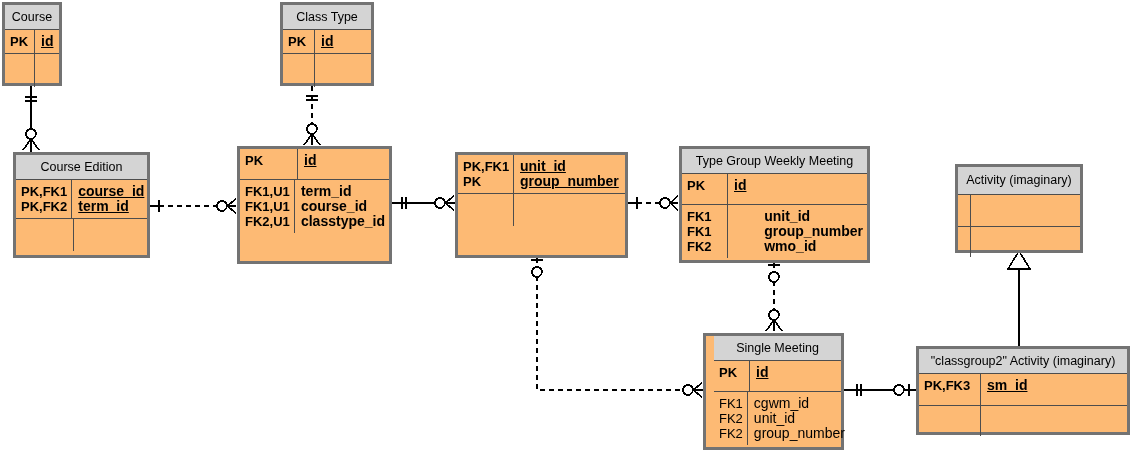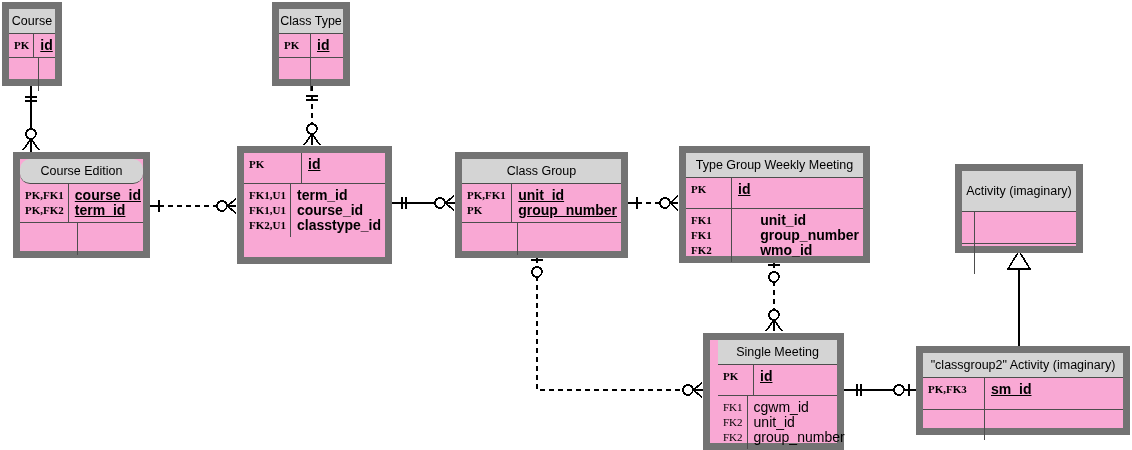--- a/index.html
+++ b/index.html
@@ -1,29 +1,29 @@
 <!DOCTYPE html>
 <html><head>
 <meta charset="utf-8">
 <style>
   html,body{margin:0;padding:0;background:#ffffff;}
   body{width:1132px;height:450px;position:relative;overflow:hidden;
        font-family:"Liberation Sans","DejaVu Sans",sans-serif;color:#000;}
   #canvas{position:absolute;left:0;top:0;width:1132px;height:450px;}
   svg.conn{position:absolute;left:0;top:0;width:1132px;height:450px;pointer-events:none;}
 
-  .entity{position:absolute;box-sizing:border-box;border:7px solid #737373;
-          background:#f9a8d4;}
+  .entity{position:absolute;box-sizing:border-box;border:3px solid #737373;
+          background:#fdba74;}
   .ent-title{box-sizing:border-box;background:#d4d4d4;border-bottom:1px solid #4d4d4d;
              text-align:center;font-size:12.5px;line-height:1;display:flex;
              align-items:center;justify-content:center;color:#000;}
   .sect{box-sizing:border-box;display:flex;}
   .sect.sep{border-top:1px solid #4d4d4d;justify-content:space-between;}
   .col-key{box-sizing:border-box;border-right:1px solid #4d4d4d;
-           padding:4px 4px 4px 5px;font-size:11px;line-height:15px;font-family:Liberation Serif, serif;}
+           padding:4px 4px 4px 5px;font-size:13px;line-height:15px;}
   .col-name{box-sizing:border-box;padding:4px 4px 4px 6px;font-size:14px;line-height:15px;}
   .bold{font-weight:bold;}
   .u{text-decoration:underline;}
   .row{white-space:nowrap;}
 </style>
 </head>
 <body>
 
 <div id="canvas">
 
@@ -125,38 +125,38 @@
       <div class="col-name">
         <div class="row bold u">id</div>
       </div>
     </div>
     <div class="sect sep" style="height:34px;">
       <div class="col-key" style="width:30px;"></div>
       <div class="col-name"></div>
     </div>
   </div>
 
-  <div class="entity" style="left:272px;top:2px;width:78px;height:84px;">
+  <div class="entity" style="left:280px;top:2px;width:94px;height:84px;">
     <div class="ent-title" style="height:25px;">Class Type</div>
     <div class="sect">
       <div class="col-key" style="width:32px;">
         <div class="row bold">PK</div>
       </div>
       <div class="col-name">
         <div class="row bold u">id</div>
       </div>
     </div>
     <div class="sect sep" style="height:34px;">
       <div class="col-key" style="width:32px;"></div>
       <div class="col-name"></div>
     </div>
   </div>
 
   <div class="entity" style="left:13px;top:152px;width:137px;height:106px;">
-    <div class="ent-title" style="height:25px;border-radius:10px;">Course Edition</div>
+    <div class="ent-title" style="height:25px;">Course Edition</div>
     <div class="sect">
       <div class="col-key" style="width:58px;">
         <div class="row bold">PK,FK1</div>
         <div class="row bold">PK,FK2</div>
       </div>
       <div class="col-name">
         <div class="row bold u">course_id</div>
         <div class="row bold u">term_id</div>
       </div>
     </div>
@@ -183,21 +183,20 @@
       </div>
       <div class="col-name">
         <div class="row bold">term_id</div>
         <div class="row bold">course_id</div>
         <div class="row bold">classtype_id</div>
       </div>
     </div>
   </div>
 
   <div class="entity" style="left:455px;top:152px;width:173px;height:106px;">
-    <div class="ent-title" style="height:25px;">Class Group</div>
     <div class="sect">
       <div class="col-key" style="width:56px;">
         <div class="row bold">PK,FK1</div>
         <div class="row bold">PK</div>
       </div>
       <div class="col-name">
         <div class="row bold u">unit_id</div>
         <div class="row bold u">group_number</div>
       </div>
     </div>
@@ -225,21 +224,21 @@
       </div>
       <div class="col-name">
         <div class="row bold">unit_id</div>
         <div class="row bold">group_number</div>
         <div class="row bold">wmo_id</div>
       </div>
     </div>
   </div>
 
   <div class="entity" style="left:955px;top:164px;width:128px;height:89px;">
-    <div class="ent-title" style="height:41px;">Activity (imaginary)</div>
+    <div class="ent-title" style="height:28px;">Activity (imaginary)</div>
     <div class="sect" style="height:31px;">
       <div class="col-key" style="width:13px;"></div>
       <div class="col-name"></div>
     </div>
     <div class="sect sep" style="height:31px;">
       <div class="col-key" style="width:13px;"></div>
       <div class="col-name"></div>
     </div>
   </div>
 

